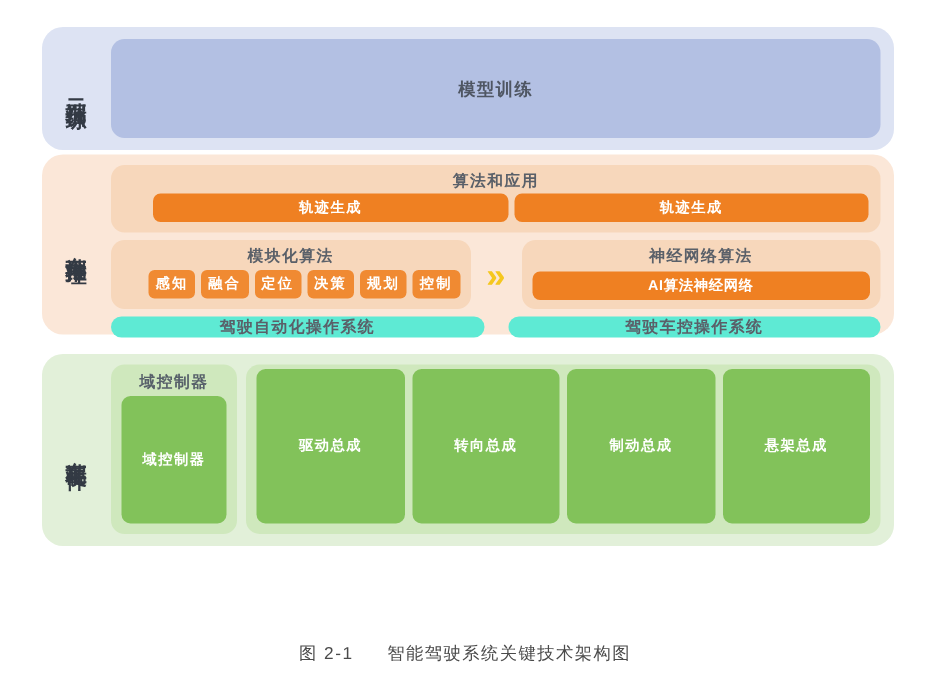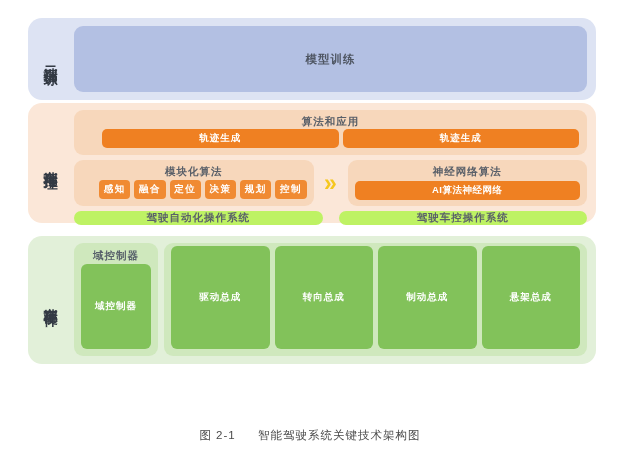--- a/index.html
+++ b/index.html
@@ -179,21 +179,21 @@
     user-select:none;
   }
 
   .os-row{
     display:flex;
     gap:16px;
     height:42px;
   }
   .os-box{
     flex:1 1 0;
-    background:#bef264;
+    background:#5eead4;
     border-radius:9px;
     display:flex;
     align-items:center;
     justify-content:center;
     font-size:10.5px;
     font-weight:bold;
     color:#5a6069;
     letter-spacing:1px;
   }
 

